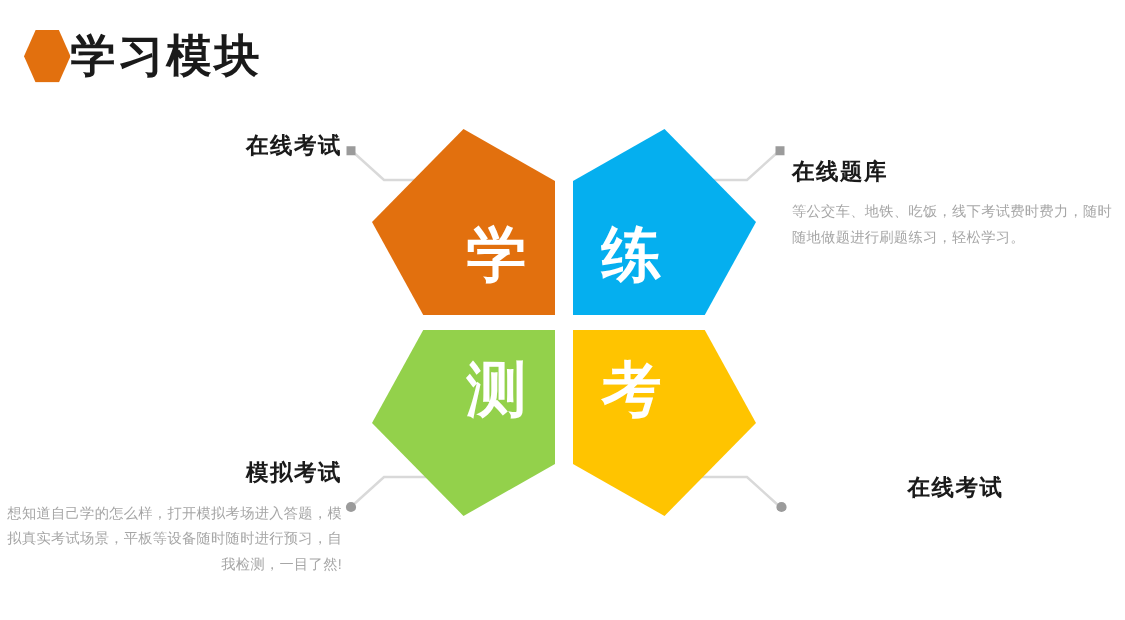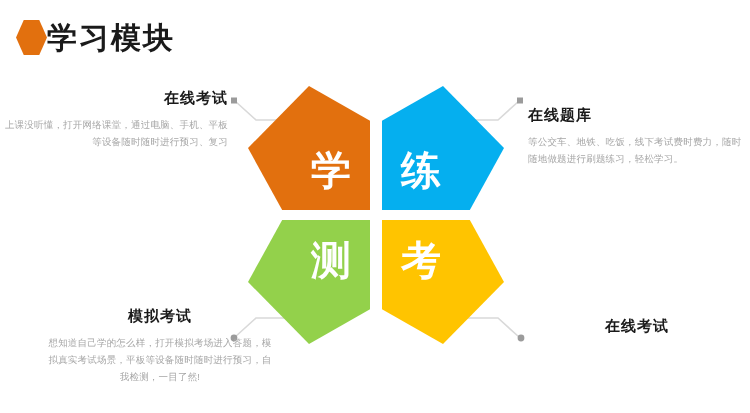--- a/index.html
+++ b/index.html
@@ -106,21 +106,21 @@
   .callout .c-body {
     font-size: 9.5px;
     color: #a6a6a6;
     line-height: 17px;
     margin-top: 8px;
     letter-spacing: 0.2px;
   }
 
   .callout-tl { left: 4px; top: 88px; width: 224px; text-align: right; }
   .callout-tr { left: 528px; top: 105px; width: 216px; text-align: left; }
-  .callout-bl { left: 0px; top: 306px; width: 228px; text-align: center; margin-left: 46px; }
+  .callout-bl { left: 0px; top: 306px; width: 228px; text-align: right; }
   .callout-br { left: 528px; top: 316px; width: 218px; text-align: center; }
 
   
   .leader { position: absolute; }
   .leader svg { display: block; }
   .leader-line { stroke: #d9d9d9; stroke-width: 1.6; fill: none; }
   .leader-dot { fill: #9b9b9b; }
 </style>
 </head>
 <body>
@@ -168,21 +168,20 @@
   <div class="petal petal-bl">
     <span class="glyph">测</span>
   </div>
   <div class="petal petal-br">
     <span class="glyph">考</span>
   </div>
 </div>
 
 <div class="callout callout-tl">
   <div class="c-head">在线考试</div>
-  <div class="c-body">上课没听懂，打开网络课堂，通过电脑、手机、平板等设备随时随时进行预习、复习</div>
 </div>
 
 <div class="callout callout-tr">
   <div class="c-head">在线题库</div>
   <div class="c-body">等公交车、地铁、吃饭，线下考试费时费力，随时随地做题进行刷题练习，轻松学习。</div>
 </div>
 
 <div class="callout callout-bl">
   <div class="c-head">模拟考试</div>
   <div class="c-body">想知道自己学的怎么样，打开模拟考场进入答题，模拟真实考试场景，平板等设备随时随时进行预习，自我检测，一目了然!</div>

